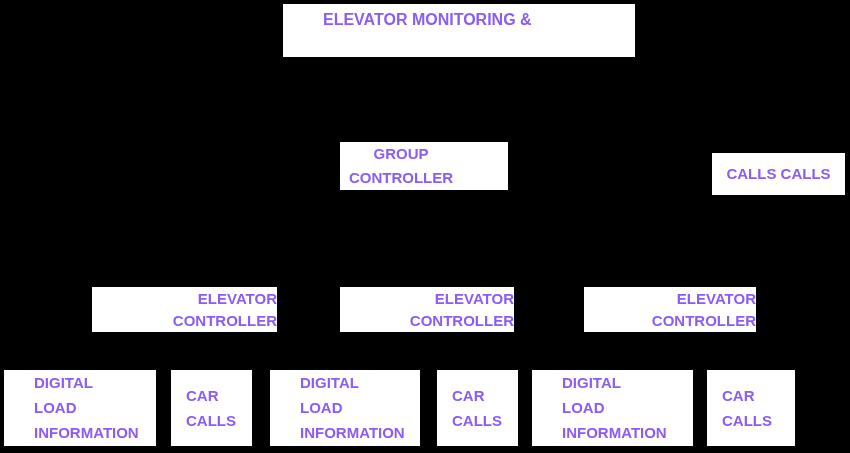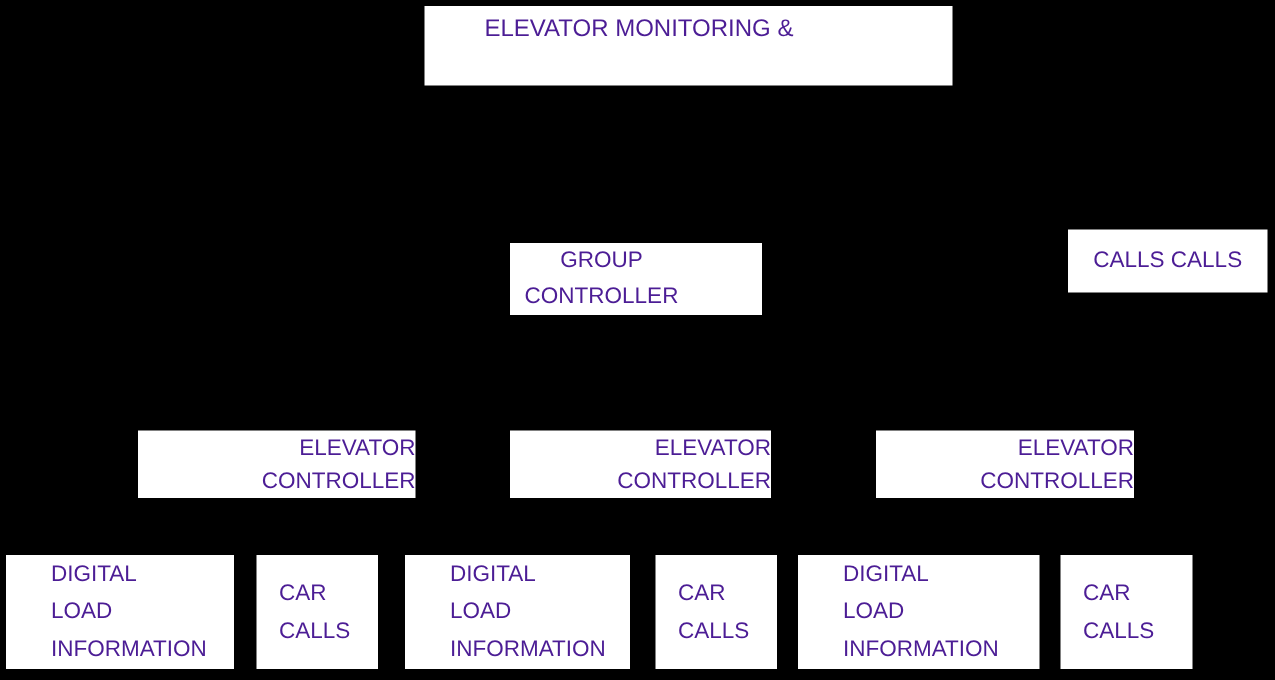--- a/index.html
+++ b/index.html
@@ -12,22 +12,22 @@
     width: 850px;
     height: 453px;
     background: #000000;
     overflow: hidden;
     font-family: "Liberation Sans", sans-serif;
   }
   .node {
     position: absolute;
     box-sizing: border-box;
     background: #ffffff;
-    color: #4c1d95;
-    font-weight: 400;
+    color: #8b5cf6;
+    font-weight: 700;
     font-size: 15px;
     overflow: hidden;
   }
   .line { white-space: nowrap; }
 
   
   .n-top {
     left: 283px; top: 4px; width: 352px; height: 53px;
     padding: 4px 0 0 40px;
     font-size: 16px;
@@ -35,21 +35,20 @@
     text-align: left;
   }
   .n-top .indent2 { padding-left: 9px; }
 
   
   .n-group {
     left: 340px; top: 142px; width: 168px; height: 48px;
     padding-right: 46px;
     line-height: 24px;
     text-align: center;
-    margin-top: 20px;
   }
 
   
   .n-hall {
     left: 712px; top: 153px; width: 133px; height: 42px;
     line-height: 42px;
     text-align: center;
   }
 
   

